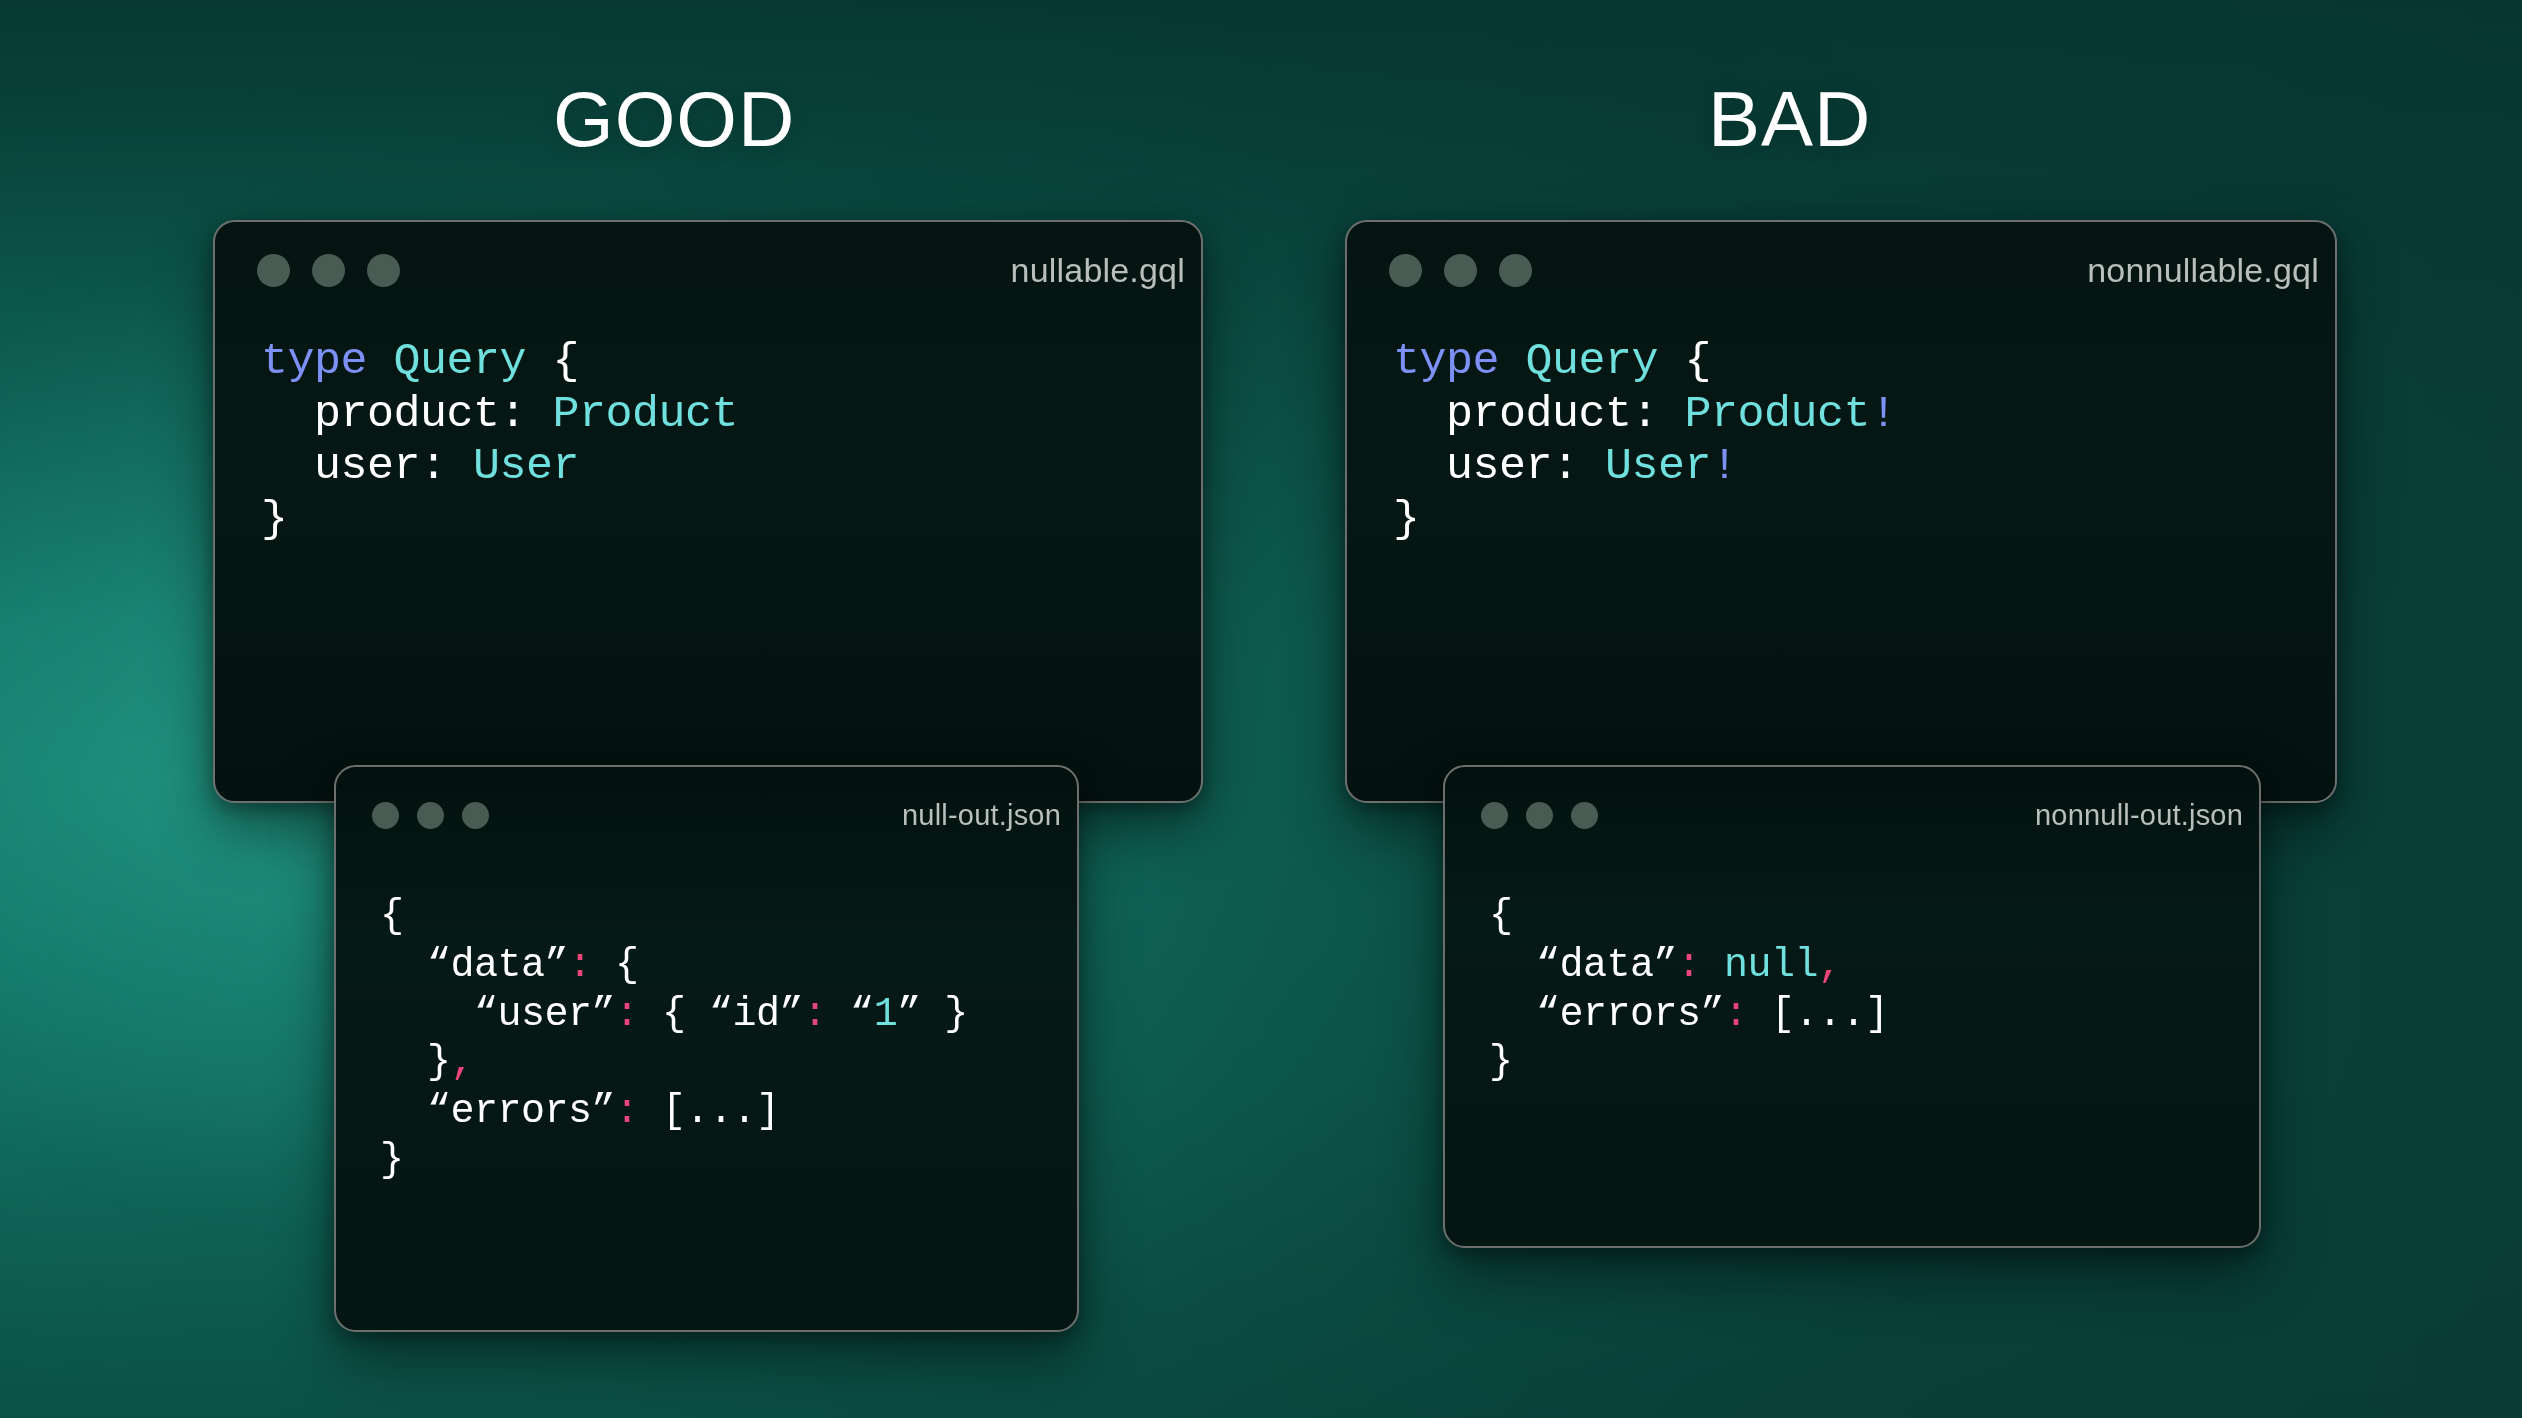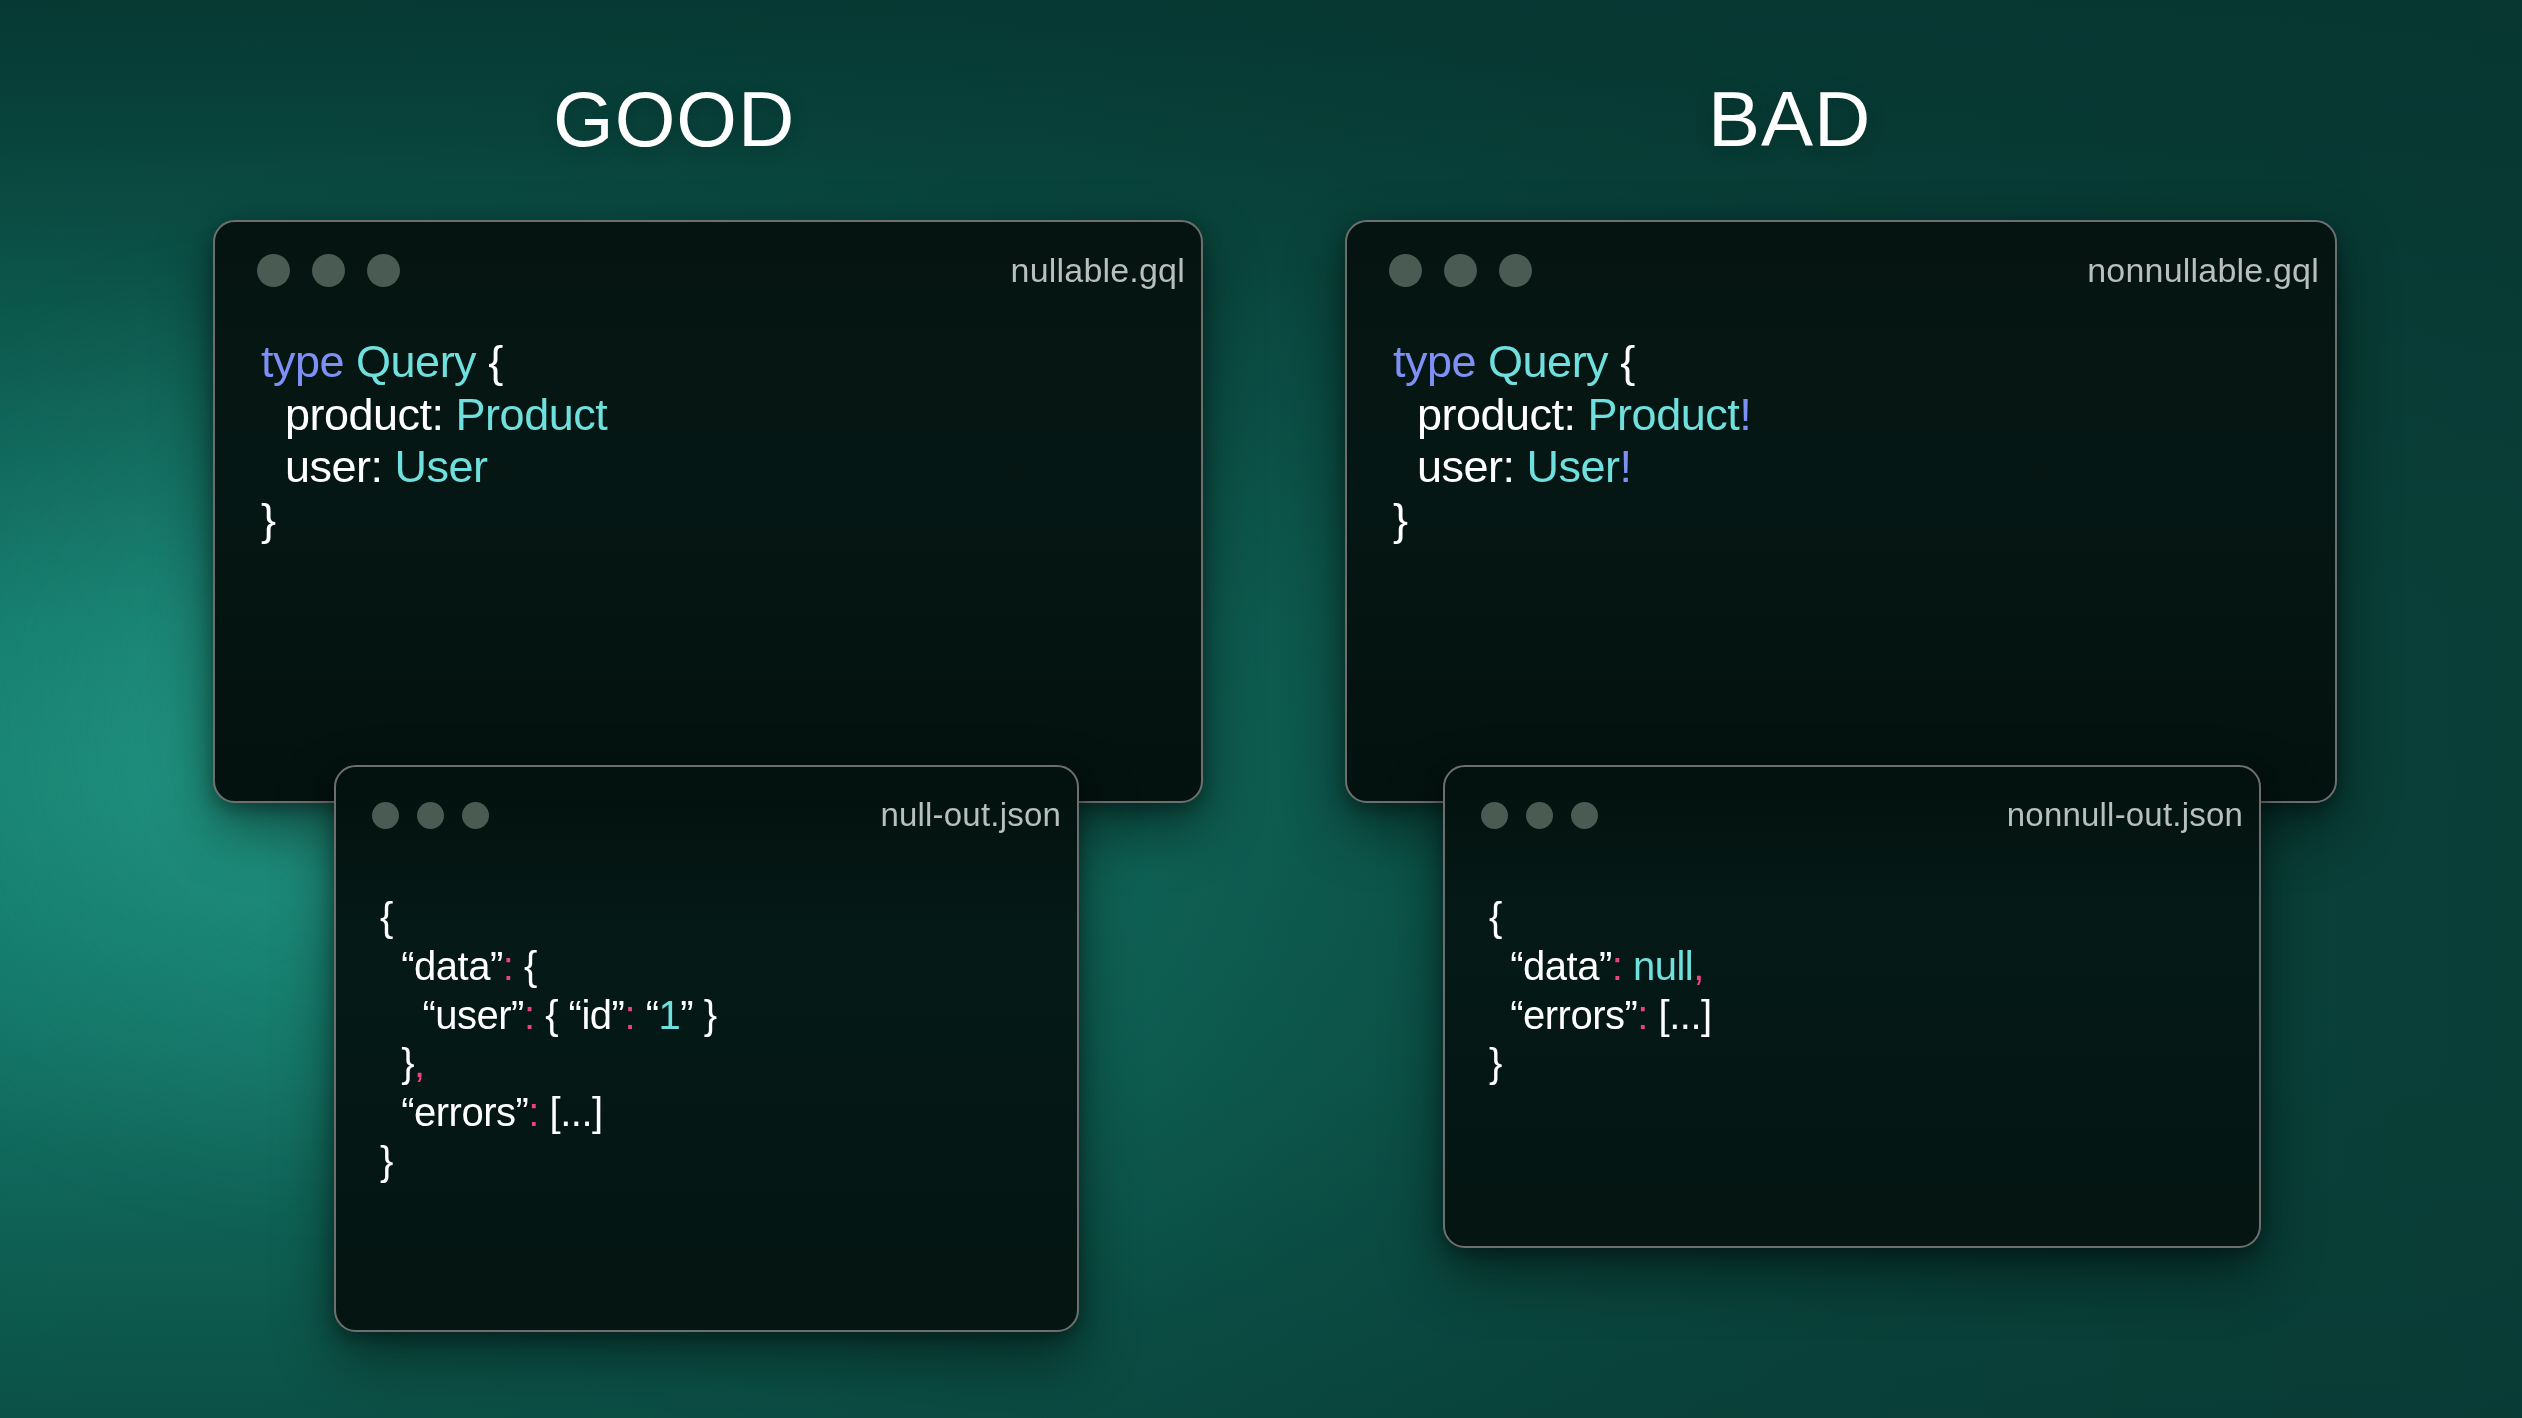--- a/index.html
+++ b/index.html
@@ -105,25 +105,25 @@
   .win-title {
     position: absolute;
     left: 0; right: 16px;
     text-align: right;
     font-size: 34px;
     color: #b8bfbd;
     font-weight: 400;
     letter-spacing: 0.2px;
     pointer-events: none;
   }
-  .win.output .win-title { font-size: 33px; }
+  .win.output .win-title { font-size: 29px; }
 
   
   .code {
-    font-family: Liberation Sans, sans-serif;
+    font-family: Liberation Mono, monospace;
     font-size: 45px;
     line-height: 1.17;
     color: #ffffff;
     padding: 18px 16px 0 0;
     white-space: pre;
     letter-spacing: -0.5px;
   }
   .win.schema .code { padding-left: 46px; }
   .win.output .code { font-size: 40px; line-height: 1.22; padding-left: 44px; padding-top: 30px; }
 

